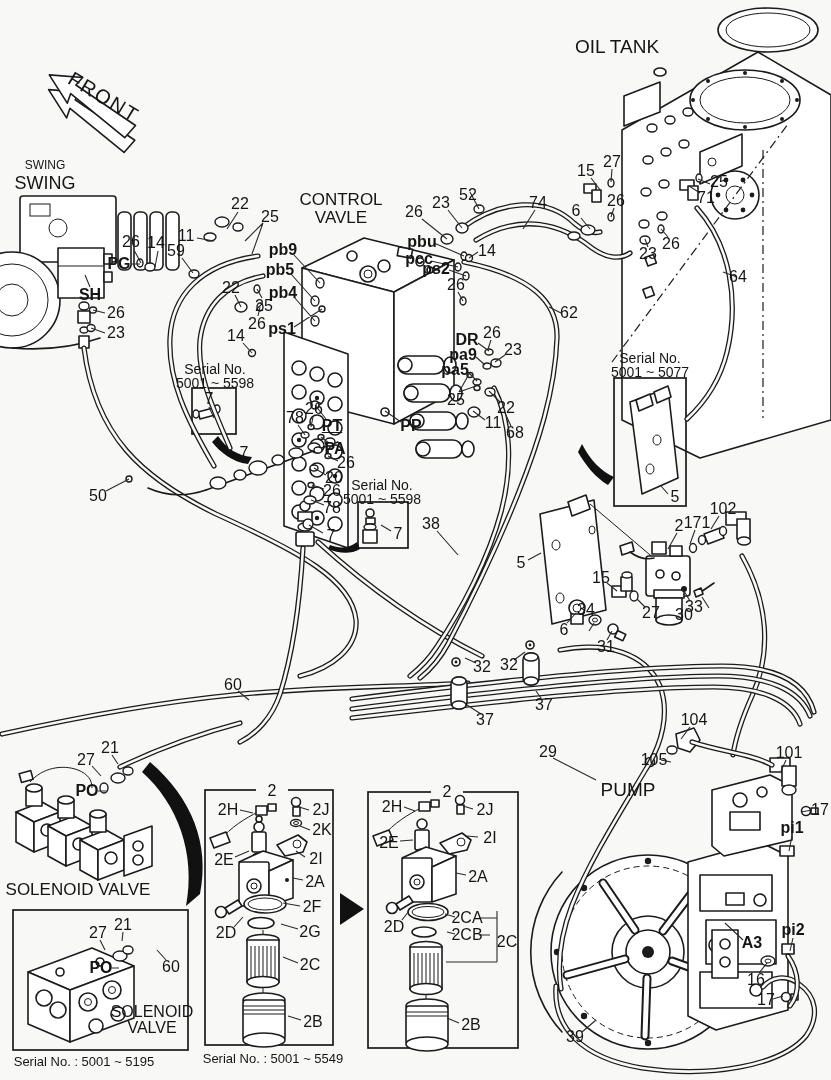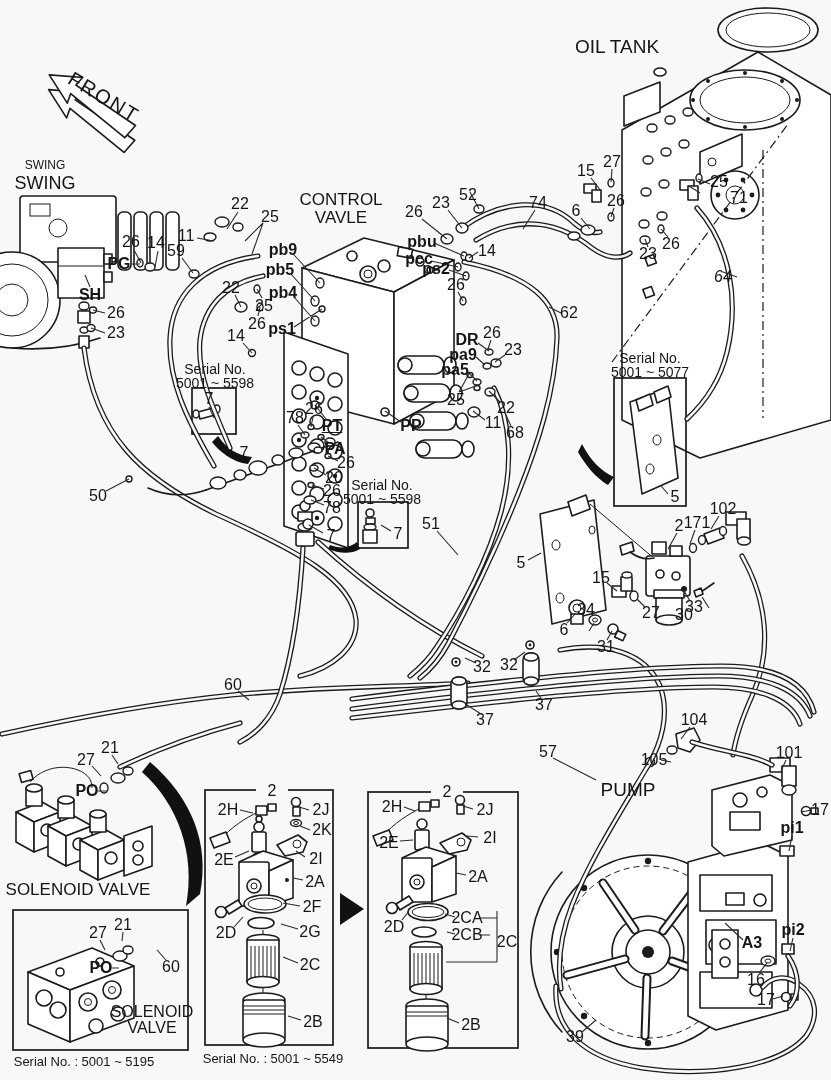--- a/index.html
+++ b/index.html
@@ -652,36 +652,36 @@
       <div class="lbl bold" style="left: 419px; top: 259px;">pcc</div>
       <div class="lbl bold" style="left: 436px; top: 269px;">ps2</div>
       <div class="lbl" style="left: 456px; top: 285px;">26</div>
       <div class="lbl" style="left: 487px; top: 251px;">14</div>
       <div class="lbl" style="left: 538px; top: 203px;">74</div>
       <div class="lbl" style="left: 586px; top: 171px;">15</div>
       <div class="lbl" style="left: 612px; top: 162px;">27</div>
       <div class="lbl" style="left: 576px; top: 211px;">6</div>
       <div class="lbl" style="left: 616px; top: 201px;">26</div>
       <div class="lbl" style="left: 719px; top: 182px;">25</div>
-      <div class="lbl" style="left: 706px; top: 198px; margin-left: 33px;">71</div>
+      <div class="lbl" style="left: 706px; top: 198px;">71</div>
       <div class="lbl" style="left: 671px; top: 244px;">26</div>
       <div class="lbl" style="left: 648px; top: 254px;">23</div>
-      <div class="lbl" style="left: 723px; top: 277px; font-style: italic;">64</div>
+      <div class="lbl" style="left: 738px; top: 277px;">64</div>
       <div class="lbl" style="left: 569px; top: 313px;">62</div>
       <div class="lbl bold" style="left: 467px; top: 340px;">DR</div>
       <div class="lbl" style="left: 492px; top: 333px;">26</div>
       <div class="lbl bold" style="left: 463px; top: 355px;">pa9</div>
       <div class="lbl" style="left: 513px; top: 350px;">23</div>
       <div class="lbl bold" style="left: 455px; top: 370px;">pa5</div>
       <div class="lbl" style="left: 456px; top: 400px;">25</div>
       <div class="lbl" style="left: 506px; top: 408px;">22</div>
       <div class="lbl" style="left: 493px; top: 423px;">11</div>
       <div class="lbl" style="left: 515px; top: 433px;">68</div>
       <div class="lbl" style="left: 98px; top: 496px;">50</div>
-      <div class="lbl" style="left: 431px; top: 524px;">51</div>
+      <div class="lbl" style="left: 431px; top: 524px;">38</div>
       <div class="lbl" style="left: 295px; top: 418px;">78</div>
       <div class="lbl" style="left: 314px; top: 409px;">26</div>
       <div class="lbl bold" style="left: 332px; top: 426px; text-decoration: underline;">PT</div>
       <div class="lbl bold" style="left: 411px; top: 426px;">PP</div>
       <div class="lbl bold" style="left: 335px; top: 449px;">PA</div>
       <div class="lbl" style="left: 346px; top: 463px;">26</div>
       <div class="lbl" style="left: 334px; top: 478px;">20</div>
       <div class="lbl" style="left: 332px; top: 491px;">26</div>
       <div class="lbl" style="left: 332px; top: 508px;">78</div>
       <div class="lbl" style="left: 331px; top: 536px;">7</div>
@@ -698,21 +698,21 @@
       <div class="lbl" style="left: 694px; top: 607px;">33</div>
       <div class="lbl" style="left: 684px; top: 615px;">30</div>
       <div class="lbl" style="left: 564px; top: 630px;">6</div>
       <div class="lbl" style="left: 586px; top: 610px;">34</div>
       <div class="lbl" style="left: 606px; top: 647px;">31</div>
       <div class="lbl" style="left: 482px; top: 667px;">32</div>
       <div class="lbl" style="left: 509px; top: 665px;">32</div>
       <div class="lbl" style="left: 485px; top: 720px;">37</div>
       <div class="lbl" style="left: 544px; top: 705px;">37</div>
       <div class="lbl" style="left: 233px; top: 685px;">60</div>
-      <div class="lbl" style="left: 548px; top: 752px;">57</div>
+      <div class="lbl" style="left: 548px; top: 752px;">29</div>
       <div class="lbl" style="left: 110px; top: 748px;">21</div>
       <div class="lbl" style="left: 86px; top: 760px;">27</div>
       <div class="lbl bold" style="left: 87px; top: 791px;">PO</div>
       <div class="lbl" style="left: 694px; top: 720px;">104</div>
       <div class="lbl" style="left: 654px; top: 760px;">105</div>
       <div class="lbl" style="left: 789px; top: 753px;">101</div>
       <div class="lbl" style="left: 820px; top: 810px;">17</div>
       <div class="lbl bold" style="left: 792px; top: 828px;">pi1</div>
       <div class="lbl bold" style="left: 752px; top: 943px;">A3</div>
       <div class="lbl bold" style="left: 793px; top: 930px;">pi2</div>

